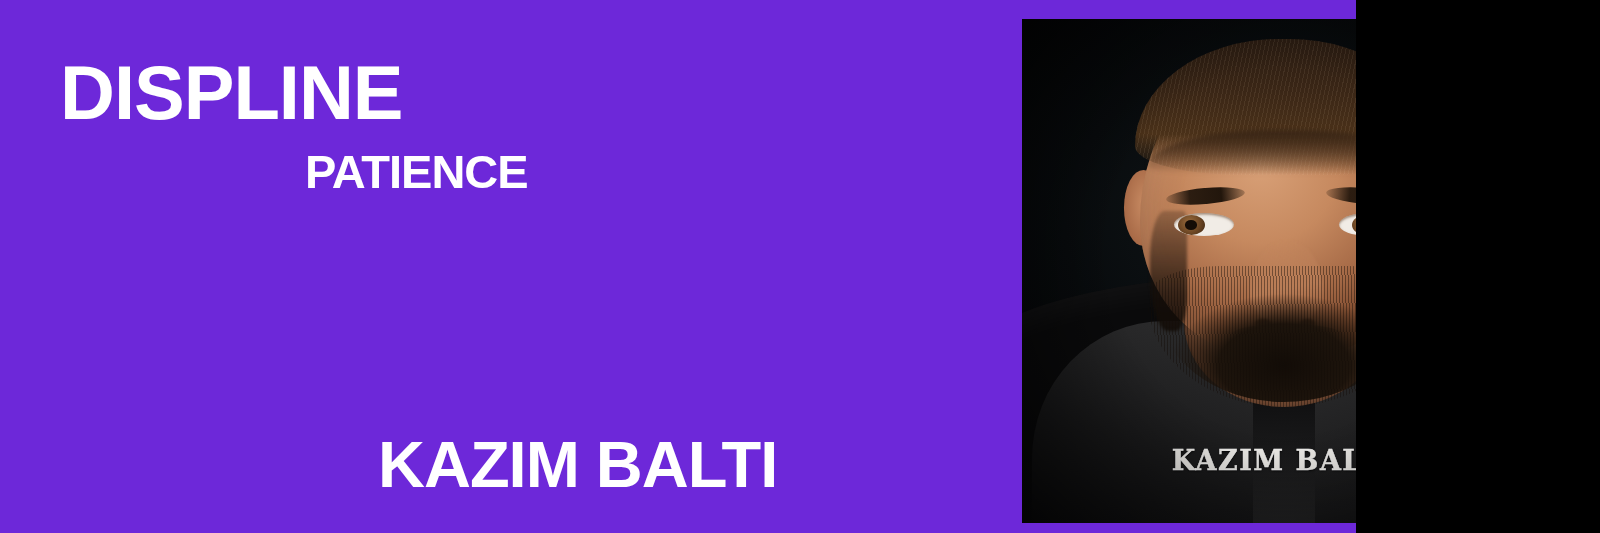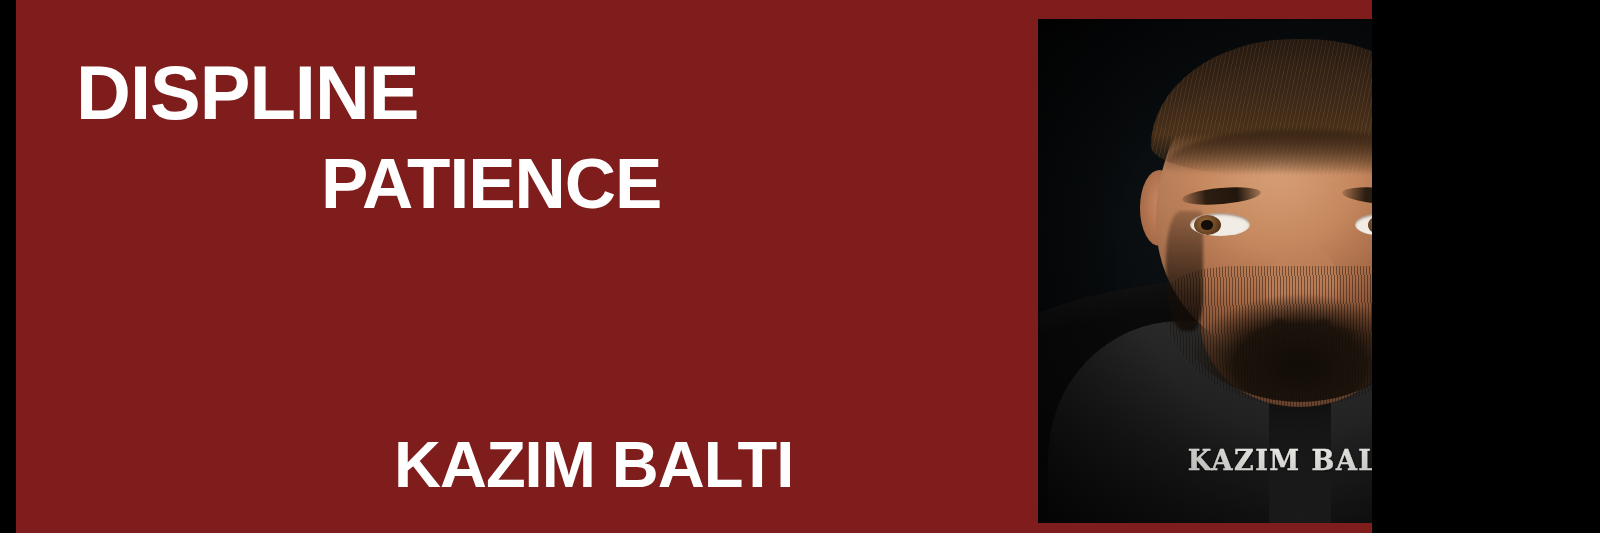--- a/index.html
+++ b/index.html
@@ -9,23 +9,22 @@
     background: #000000;
   }
   body {
     font-family: "Liberation Sans", sans-serif;
   }
 
   .banner {
     position: relative;
     width: 1356px;
     height: 533px;
-    background: #7f1d1d;
+    background: #6d28d9;
     overflow: hidden;
-    margin-left: 16px;
   }
 
   
   .text-block {
     position: absolute;
     left: 0;
     top: 0;
     width: 1010px;
     height: 533px;
   }
@@ -44,21 +43,21 @@
   .word-discipline {
     left: 60px;
     top: 55px;
     font-size: 76px;
     letter-spacing: -1px;
   }
 
   .word-patience {
     left: 305px;
     top: 148px;
-    font-size: 71px;
+    font-size: 47px;
     letter-spacing: -1px;
   }
 
   .word-focus {
     left: 570px;
     top: 238px;
     font-size: 70px;
     letter-spacing: -1px;
   }
 

